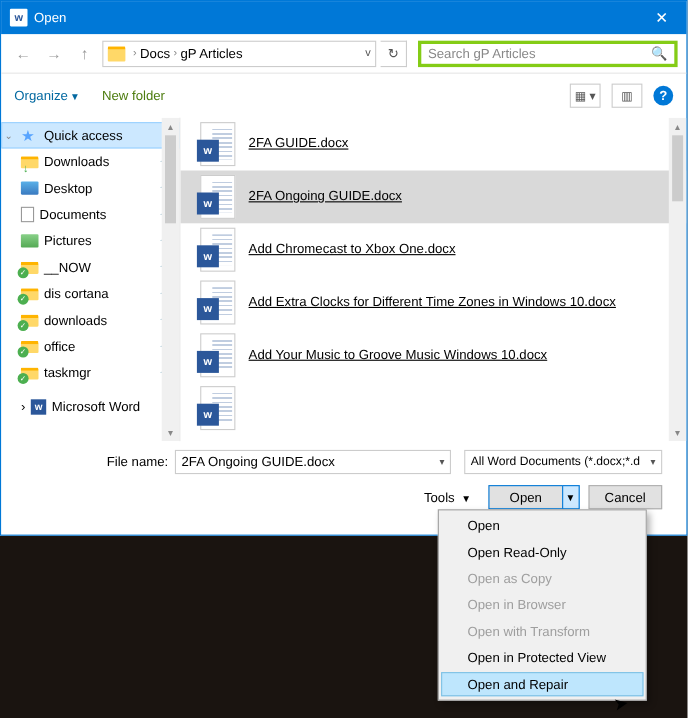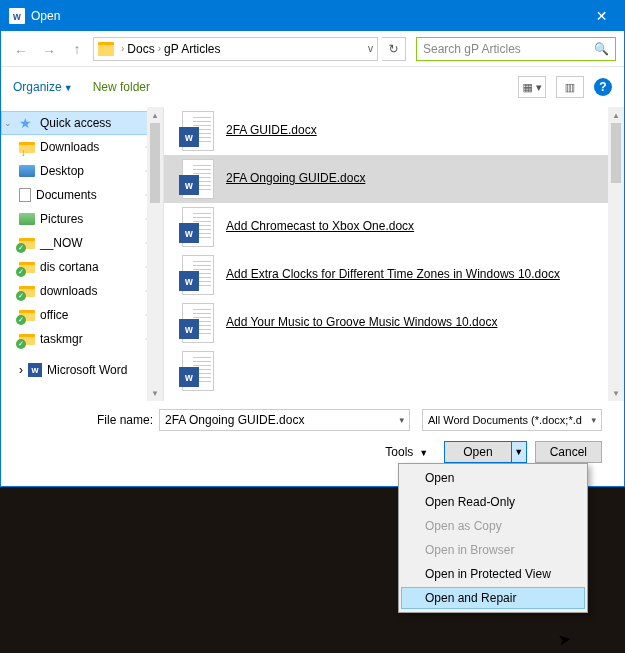--- a/index.html
+++ b/index.html
@@ -9,21 +9,21 @@
 .titlebar .icon { width: 16px; height: 16px; background: #fff; color: #2b579a; font-size: 10px; font-weight: bold; display: inline-flex; align-items: center; justify-content: center; margin-right: 6px; border-radius: 1px;}
 .titlebar .title { flex: 1; }
 .titlebar .close { width: 45px; height: 30px; display: flex; align-items: center; justify-content: center; font-size: 14px;}
 .navrow { height: 36px; display: flex; align-items: center; padding: 4px 8px; gap: 4px; border-bottom: 1px solid #e5e5e5; }
 .navbtn { width: 24px; height: 24px; display: flex; align-items: center; justify-content: center; color: #999; font-size: 14px;}
 .crumb-wrap { flex: 1; height: 24px; border: 1px solid #ccc; display: flex; align-items: center; padding: 0 4px; font-size: 12px; }
 .crumb-wrap .folder-ic { width: 16px; height: 14px; background: #ffd868; border-radius: 1px; margin-right: 4px; border-top: 3px solid #ffb400;}
 .crumb-wrap .sep { color: #888; margin: 0 3px; font-size:10px;}
 .crumb-wrap .dd { margin-left: auto; color: #555; font-size:10px;}
 .refresh { width: 24px; height: 24px; border:1px solid #ccc; border-left:none; display:flex; align-items:center; justify-content:center; font-size:12px; color:#555;}
-.search { width: 200px; height: 24px; border: 1px solid #84cc16; margin-left: 6px; display: flex; align-items: center; padding: 0 6px; font-size: 12px; color: #888; }
+.search { width: 236px; height: 24px; border: 3px solid #84cc16; margin-left: 6px; display: flex; align-items: center; padding: 0 6px; font-size: 12px; color: #888; }
 .search .mag { margin-left: auto; color:#555;}
 .toolbar { height: 40px; display: flex; align-items: center; padding: 0 12px; gap: 20px; font-size: 12px; }
 .toolbar .org { color: #0369a1; }
 .toolbar .org .dd { font-size:9px; margin-left:2px;}
 .toolbar .nf { color: #4d7c0f; }
 .tb-right { margin-left: auto; display: flex; gap: 10px; align-items: center;}
 .tb-btn { width: 28px; height: 22px; border:1px solid #ccc; display:flex; align-items:center; justify-content:center; font-size:11px; color:#555;}
 .help { width:18px; height:18px; border-radius:50%; background:#0078d7; color:#fff; font-size:12px; font-weight:bold; display:flex; align-items:center; justify-content:center;}
 .body { display: flex; height: 294px; }
 .sidebar { width: 163px; border-right: 1px solid #e5e5e5; overflow-y: auto; padding: 4px 0; font-size: 12px; position: relative;}
@@ -255,17 +255,18 @@
       <div class="btn">Cancel</div>
     </div>
   </div>
 </div>
 
 <div class="dropdown">
   <div class="dd-item">Open</div>
   <div class="dd-item">Open Read-Only</div>
   <div class="dd-item disabled">Open as Copy</div>
   <div class="dd-item disabled">Open in Browser</div>
+  <div class="dd-item disabled">Open with Transform</div>
   <div class="dd-item">Open in Protected View</div>
   <div class="dd-item hover">Open and Repair</div>
 </div>
 
 <div class="cursor">➤</div>
 
 </body></html>

